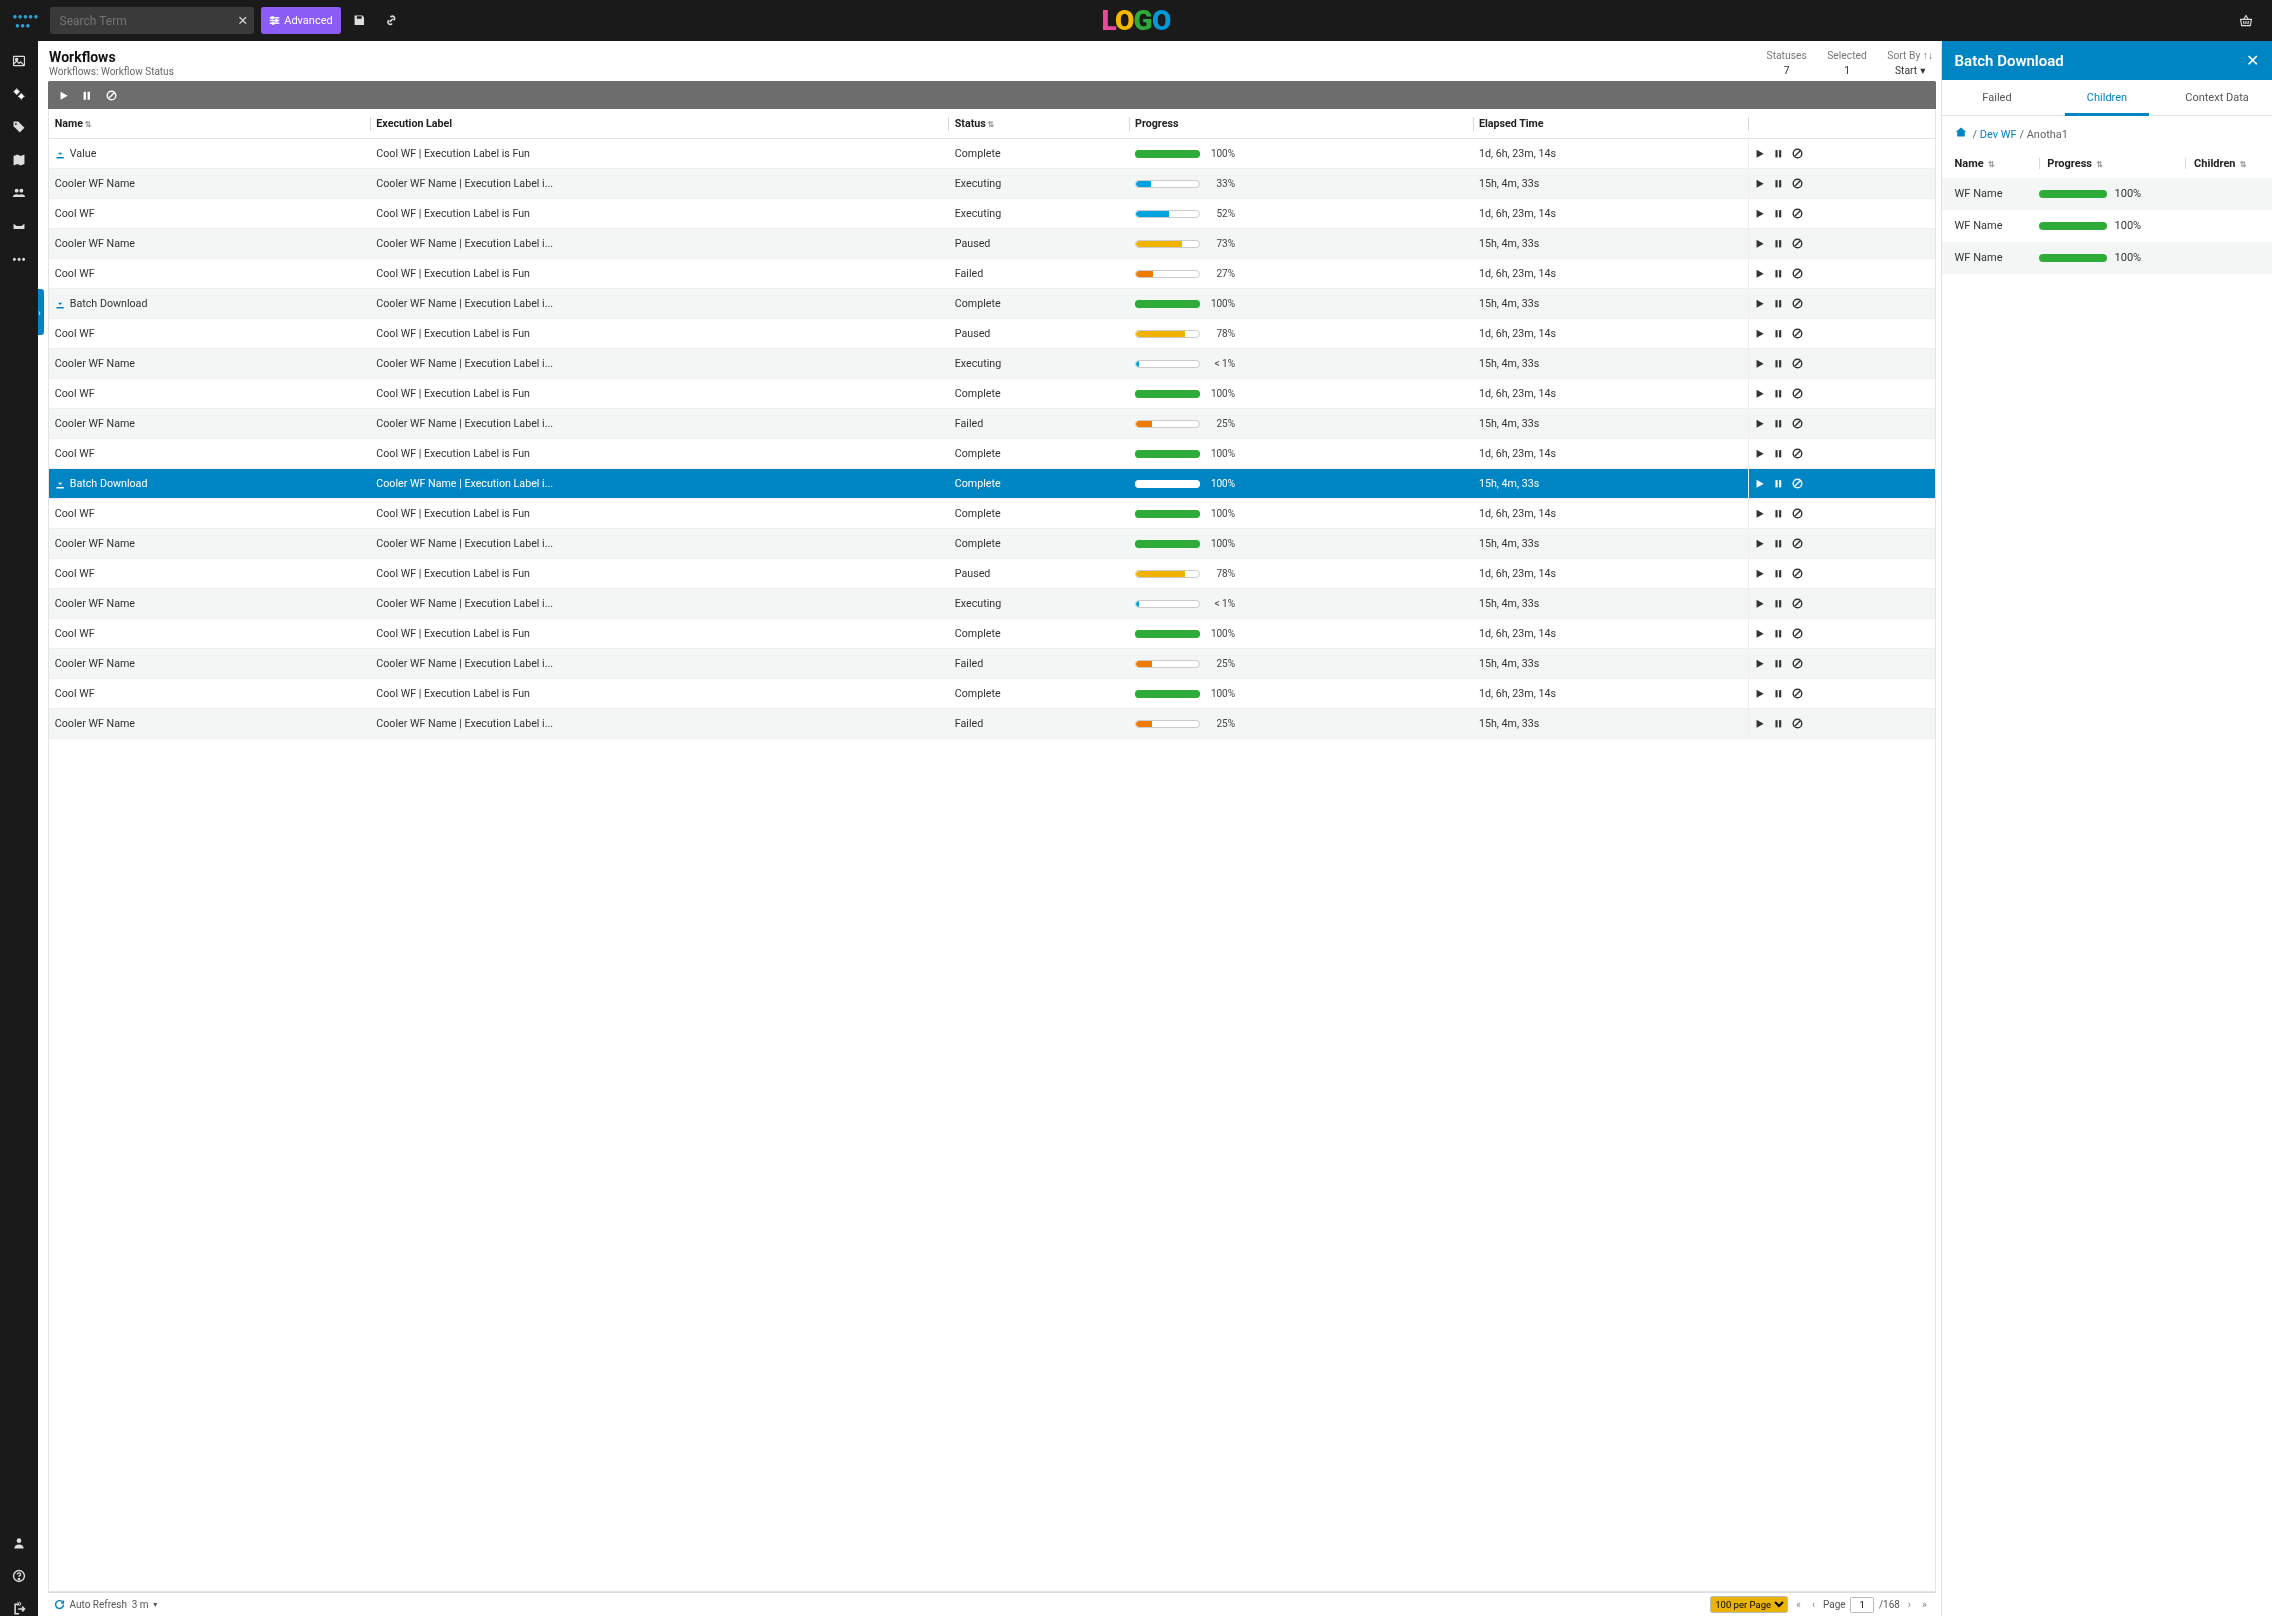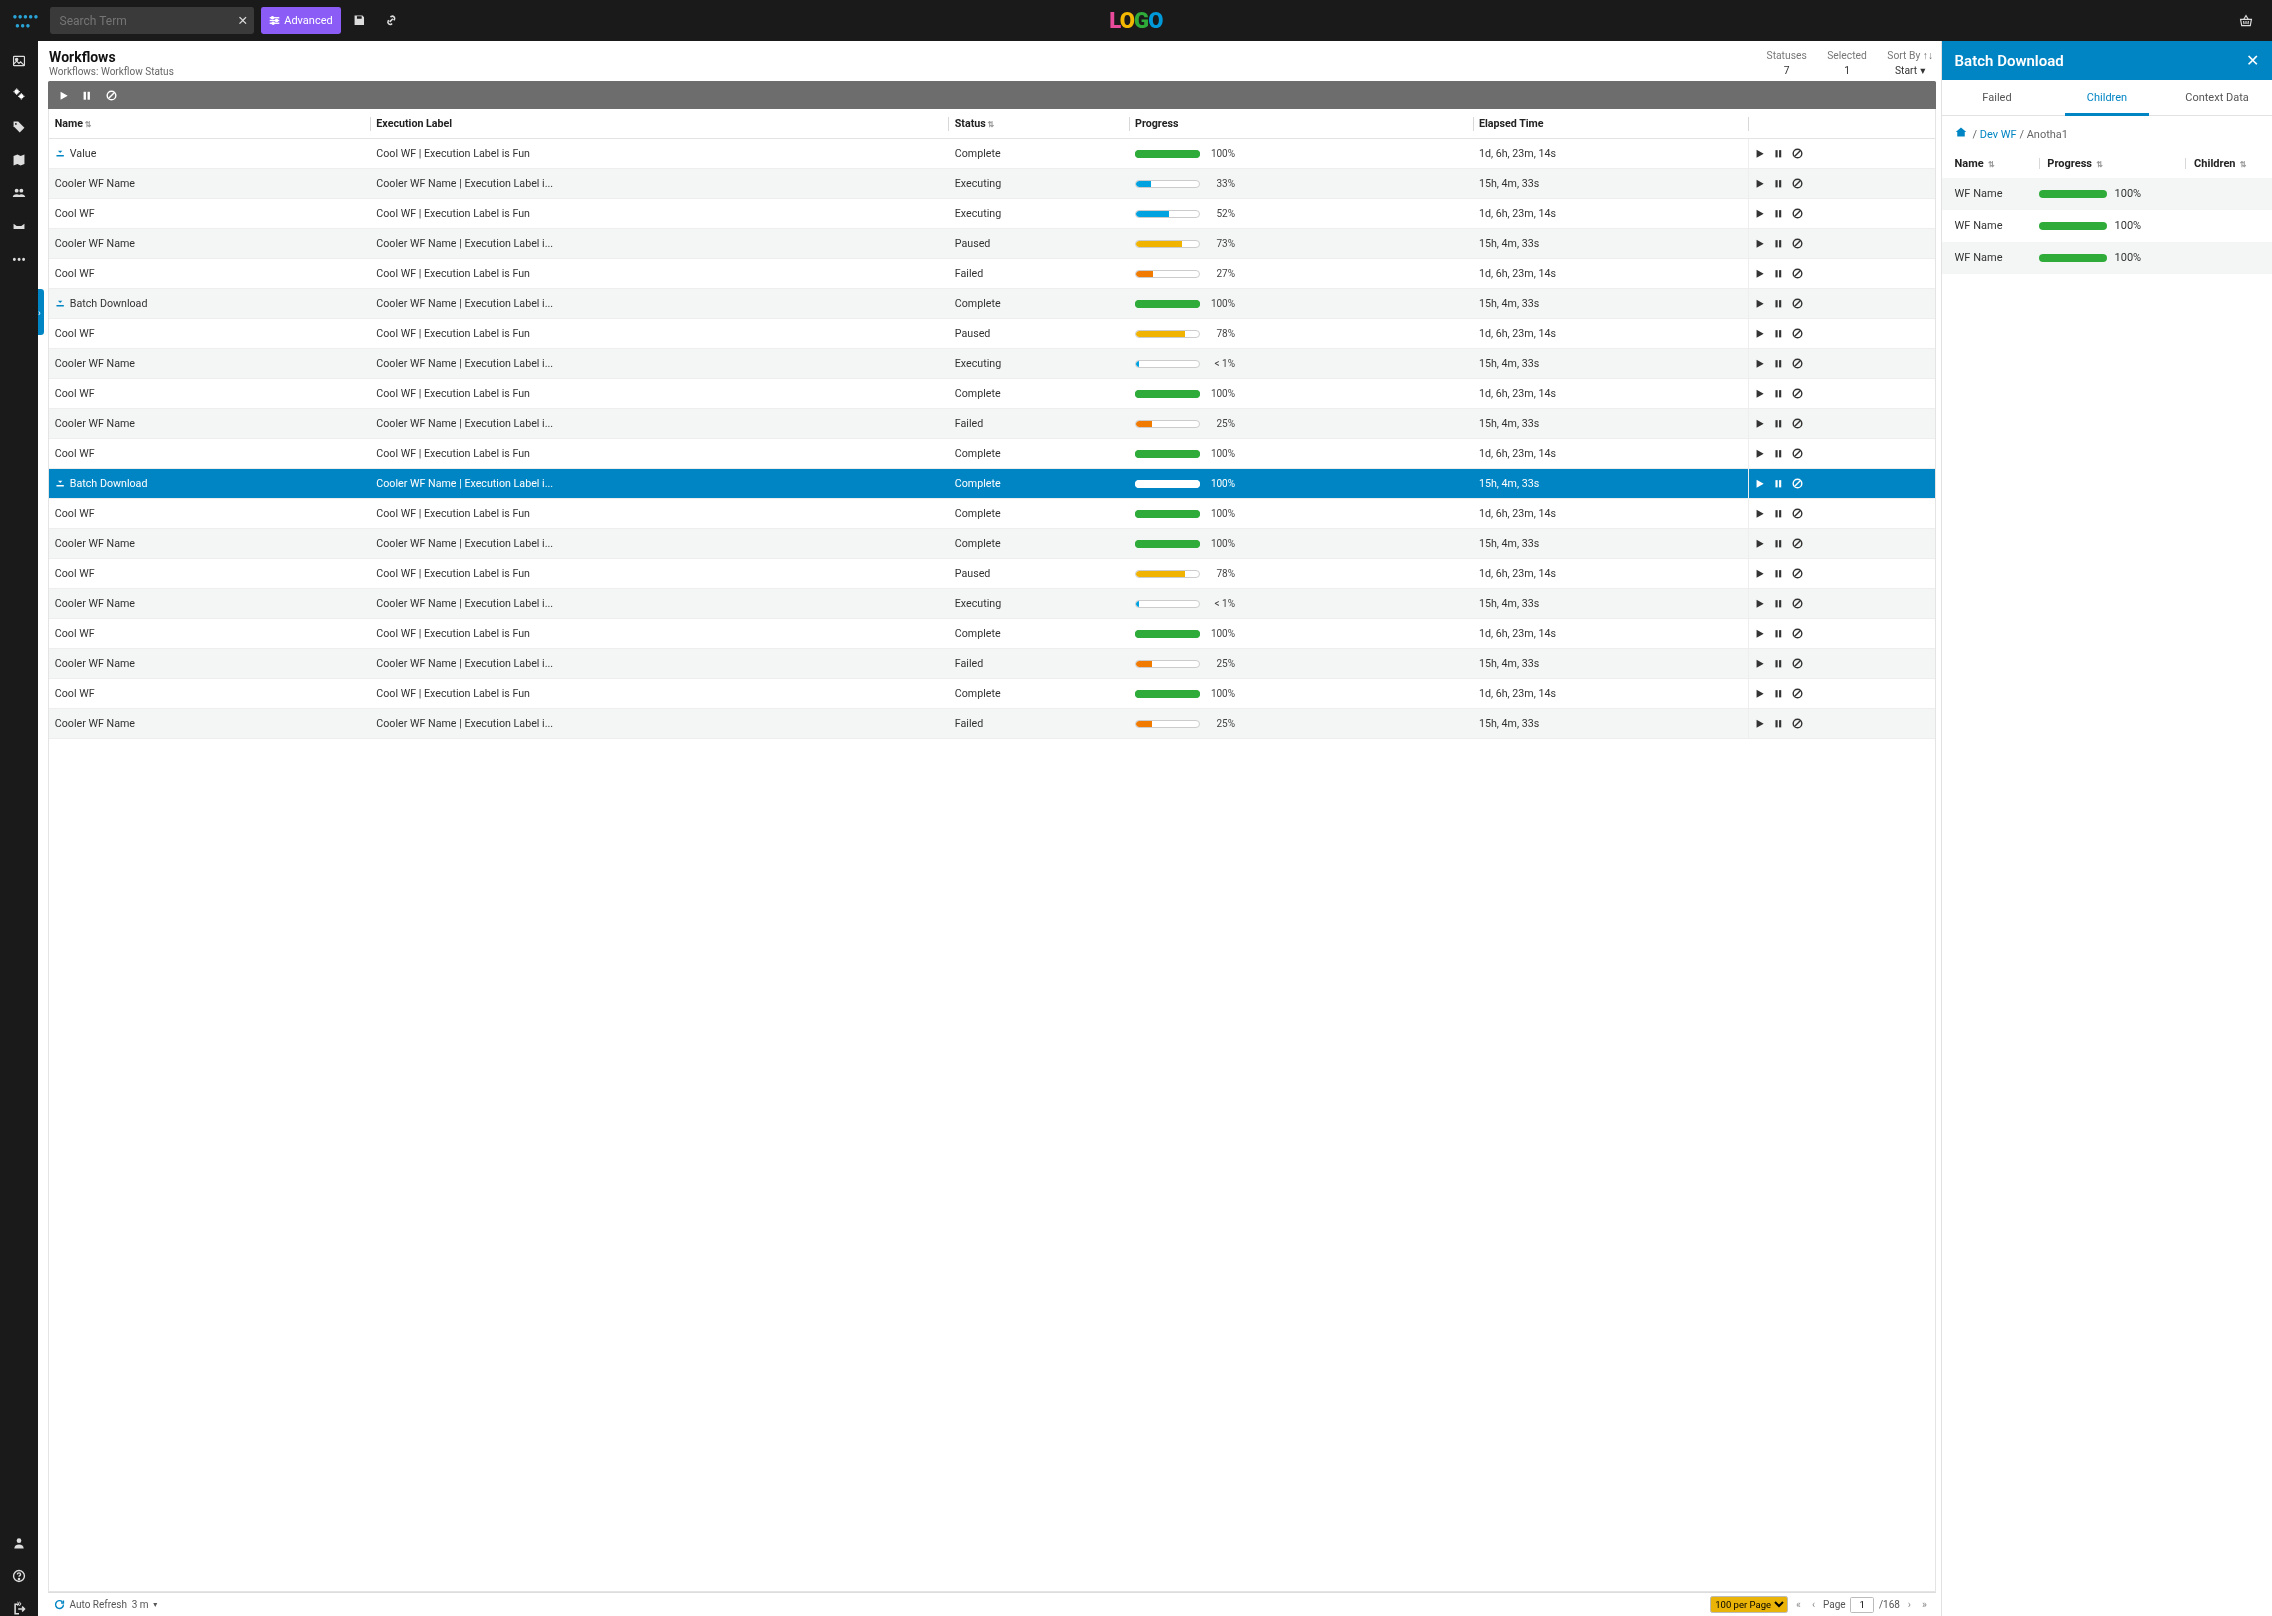--- a/index.html
+++ b/index.html
@@ -7,21 +7,21 @@
 body{display:flex;flex-direction:column;background:#fff;overflow:hidden}
 
 
 .topbar{height:41px;background:#1a1a1a;display:flex;align-items:center;padding:0 12.6px;gap:6.3px}
 .topbar .logo-dots{margin-right:6.3px;color:#2aa3d6;font-size:8px;letter-spacing:-0.8px;white-space:nowrap}
 .search-wrap{display:flex;align-items:center;background:#3a3a3a;border-radius:2.4px;height:27px}
 .search-input{background:transparent;border:0;color:#bbb;padding:0 9.5px;width:181px;height:100%;font-size:12px;outline:none}
 .search-clear{color:#ddd;padding:0 6.3px;cursor:pointer;font-size:12.6px}
 .adv-btn{background:#8b5cf6;color:#fff;height:27px;padding:0 8px;border:0;border-radius:2.4px;font-size:11px;display:flex;align-items:center;gap:4.7px;cursor:pointer}
 .tb-icon{color:#ddd;font-size:12.6px;padding:0 6.3px;cursor:pointer}
-.topbar .center-logo{position:absolute;left:50%;transform:translateX(-50%);font-weight:900;font-size:22px;letter-spacing:-0.8px}
+.topbar .center-logo{position:absolute;left:50%;transform:translateX(-50%);font-weight:900;font-size:28px;letter-spacing:-0.8px}
 .center-logo span:nth-child(1){color:#e94b9b}
 .center-logo span:nth-child(2){color:#f5b800}
 .center-logo span:nth-child(3){color:#2fab3a}
 .center-logo span:nth-child(4){color:#0099d9}
 .topbar .spacer{flex:1}
 
 
 .shell{flex:1;display:flex;min-height:0}
 .leftnav{width:38px;background:#1a1a1a;display:flex;flex-direction:column;align-items:center;padding-top:12.6px;gap:19px;position:relative}
 .leftnav .nav-icon{color:#ddd;font-size:14px;cursor:pointer;width:19px;text-align:center}
@@ -51,21 +51,21 @@
 
 .tbl-wrap{flex:1;overflow:auto;border:0.8px solid #e4e4e4;border-top:0}
 table.tbl{width:100%;border-collapse:collapse;font-size:10.7px}
 .tbl th{text-align:left;font-weight:700;color:#222;padding:8px 6.3px;border-bottom:0.8px solid #e4e4e4;background:#fff;position:sticky;top:0;white-space:nowrap}
 .th-sep{position:relative}
 .th-sep::before{content:'';position:absolute;left:0;top:25%;bottom:25%;width:0.8px;background:#d8d8d8}
 .sort-ind{color:#999;margin-left:1.6px;font-size:8px}
 .tbl td{padding:8px 6.3px;border-bottom:0.8px solid #eee;color:#333;white-space:nowrap}
 .tbl tr:nth-child(even) td{background:#f4f5f5}
 .tbl tr.sel td{background:#0085c4;color:#fff}
-.name-cell{display:flex;align-items:flex-start;gap:4.7px}
+.name-cell{display:flex;align-items:center;gap:4.7px}
 .dl-icon{color:#0085c4;font-size:10.3px}
 .sel .dl-icon{color:#fff}
 .prog-cell{display:flex;align-items:center;gap:8px}
 .prog-bar{width:65px;height:8px;border-radius:4.7px;position:relative;overflow:hidden}
 .prog-bar.full .fill{border-radius:4.7px}
 .prog-bar .fill{position:absolute;left:0;top:0;bottom:0;border-radius:4.7px 0 0 4.7px}
 .prog-bar.outlined{border:0.8px solid #ccc;background:#fff}
 .prog-pct{font-size:10px;color:#444;min-width:27px;text-align:right}
 .sel .prog-pct{color:#fff}
 .sel .prog-bar.full{background:#fff}

